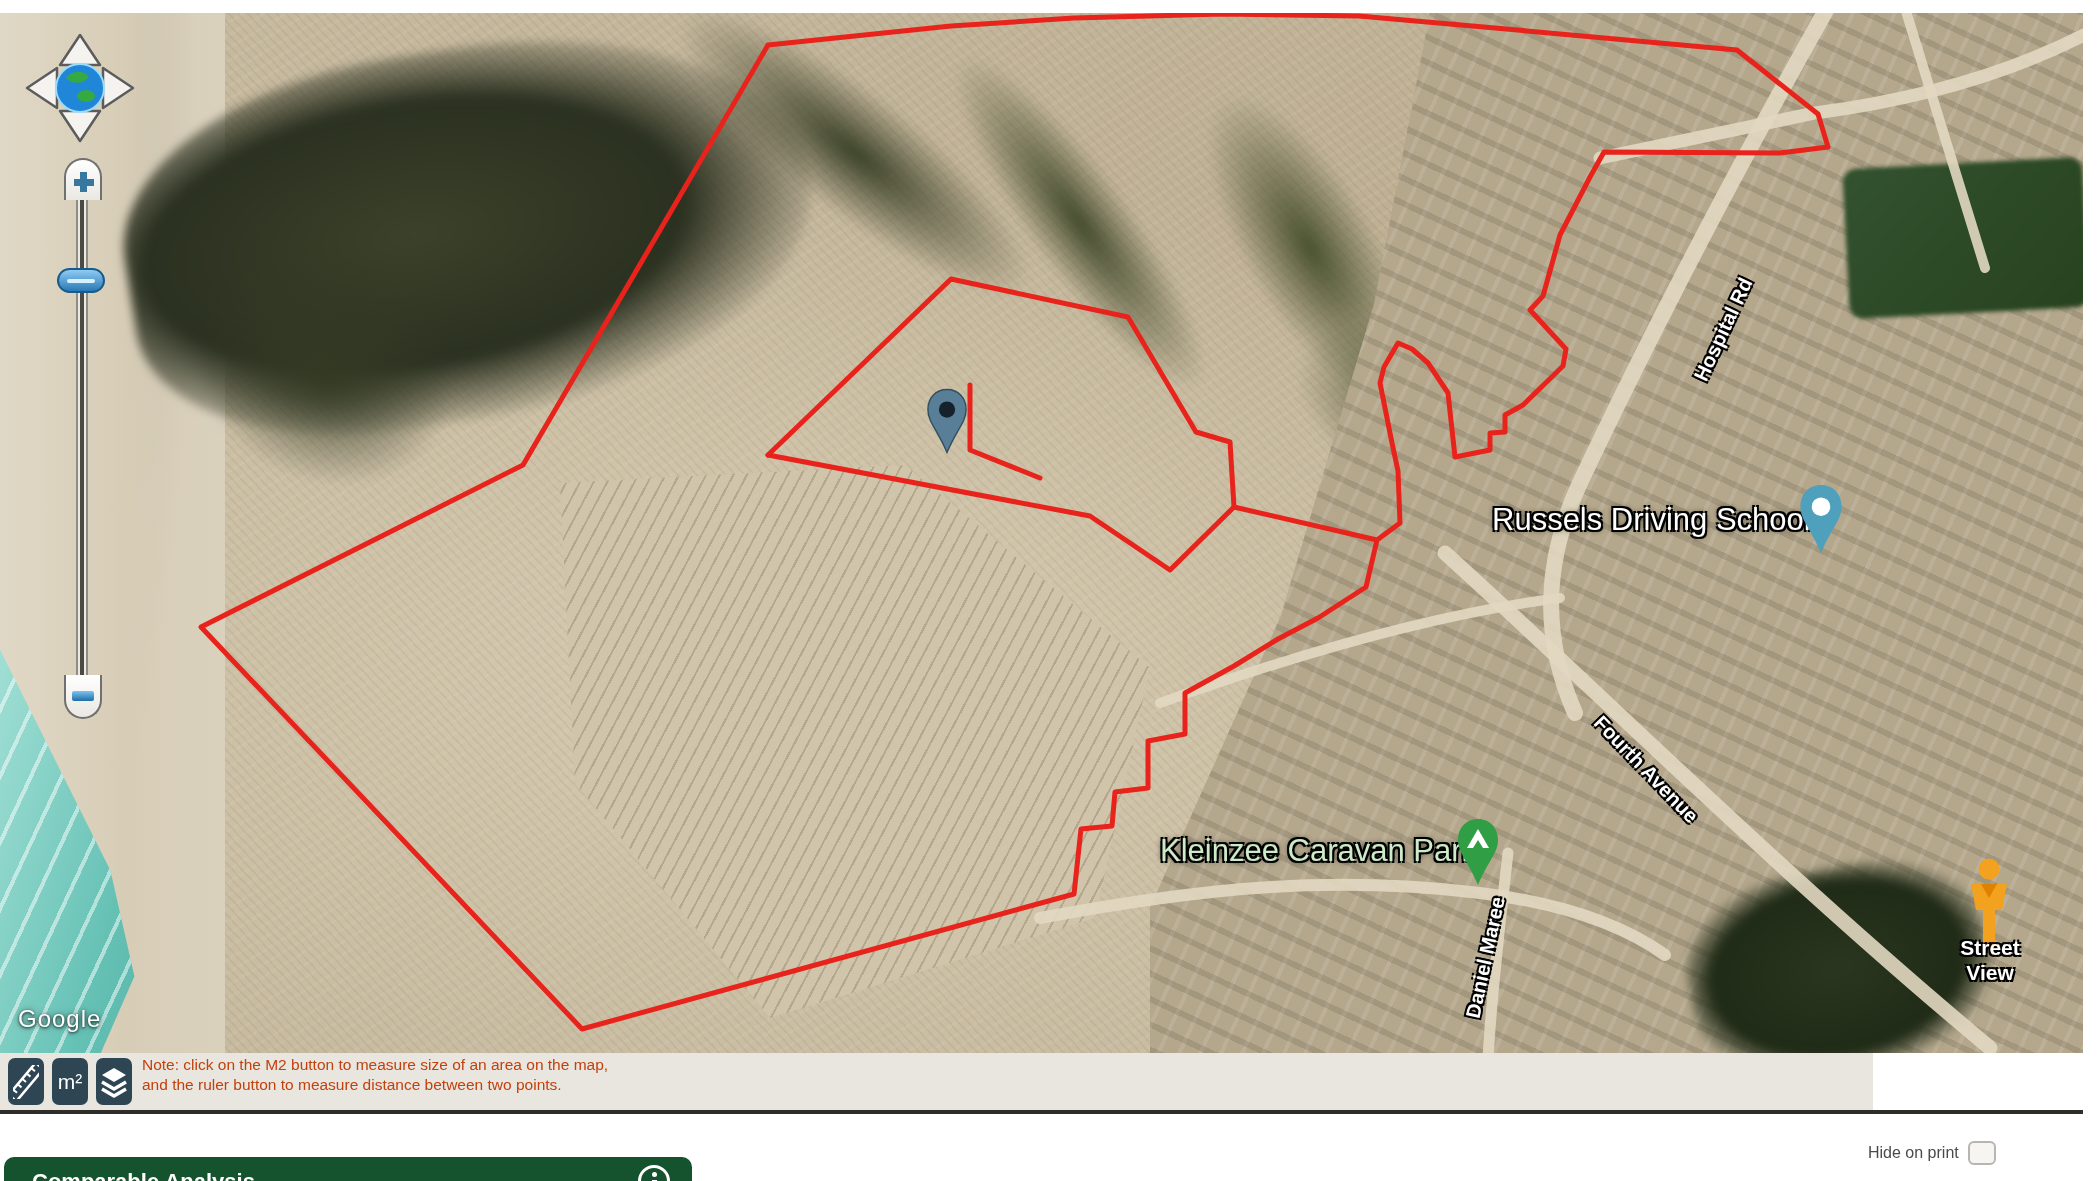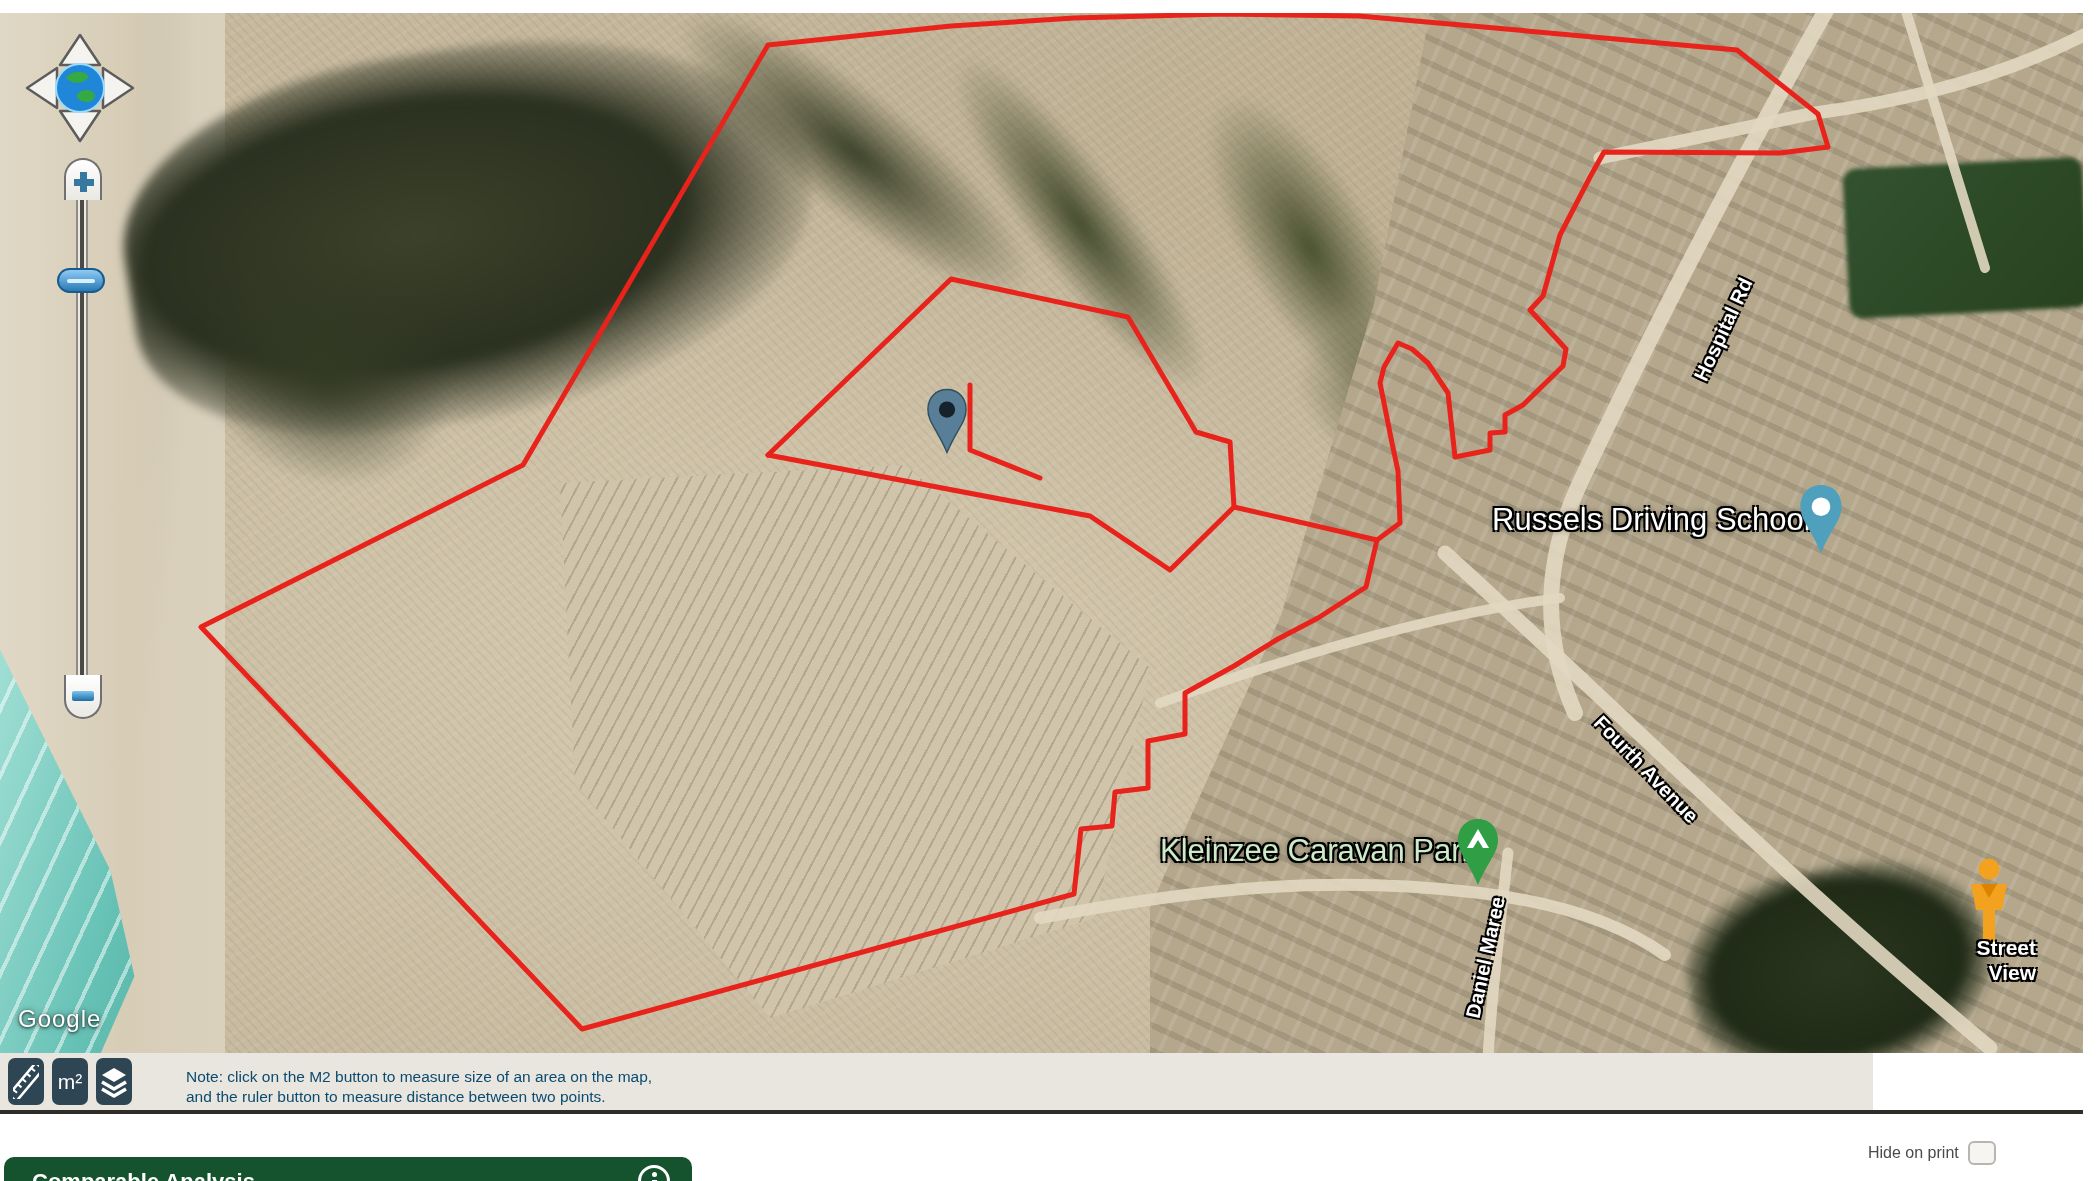--- a/index.html
+++ b/index.html
@@ -89,21 +89,21 @@
     border:2px solid #707070; border-top:none; border-radius:0 0 19px 19px; }
   .zoom-minus i { position:absolute; left:6px; top:16px; width:22px; height:10px; border-radius:2px;
     background:linear-gradient(#7cc4ef,#1f6da6); }
 
   
   .toolbar { position:absolute; left:0; top:1053px; width:1873px; height:58px; background:#e9e6e0; }
   .tool-btn { position:absolute; top:5px; width:36px; height:47px; background:#2e4653;
     border-radius:7px; display:flex; align-items:center; justify-content:center; }
   .tool-btn.b1 { left:8px; } .tool-btn.b2 { left:52px; } .tool-btn.b3 { left:96px; }
   .tool-btn .m2 { color:#fff; font-size:21px; }
-  .note { position:absolute; left:142px; top:14px; color:#0c4a6e; font-size:15.5px; line-height:20px;margin-left:44px; }
+  .note { position:absolute; left:142px; top:2px; color:#c2410c; font-size:15.5px; line-height:20px; }
   .divider { position:absolute; left:0; top:1110px; width:2083px; height:4px; background:#2e2d2a; }
 
   
   .hideprint { position:absolute; left:1868px; top:1141px; display:flex; align-items:center; }
   .hideprint .txt { color:#4a4a4a; font-size:16px; }
   .hideprint .box { margin-left:9px; width:28px; height:24px; border:2px solid #b7b5b0;
     border-radius:6px; background:#f6f5f1; }
   .section-header { position:absolute; left:4px; top:1157px; width:688px; height:60px;
     background:#14532d; border-radius:10px 10px 0 0; }
   .section-header .title { position:absolute; left:28px; top:12px; color:#fff;
@@ -179,21 +179,21 @@
 
   <div class="abs lbl-street" style="left:1668px; top:305px; transform:rotate(-65deg);">Hospital Rd</div>
   <div class="abs lbl-street" style="left:1576px; top:745px; transform:rotate(46deg);">Fourth Avenue</div>
   <div class="abs lbl-street" style="left:1424px; top:933px; transform:rotate(-78deg);">Daniel Maree</div>
 
   <svg class="abs" style="left:1966px; top:845px;" width="46" height="92" viewBox="0 0 46 92">
     <circle cx="23" cy="11" r="10.5" fill="#f2a21f"></circle>
     <path d="M5 26 L41 26 L36 52 L29 52 L29 88 L17 88 L17 52 L10 52 Z" fill="#f2a21f"></path>
     <path d="M15 26 L31 26 L23 40 Z" fill="#de8300"></path>
   </svg>
-  <div class="abs lbl-sv" style="left:1944px; top:922px;text-align:right;">Street View</div>
+  <div class="abs lbl-sv" style="left:1944px; top:922px;">Street View</div>
 
   <svg class="abs" style="left:24px; top:19px;" width="112" height="112" viewBox="0 0 112 112">
     <g fill="#f4f3ef" stroke="#5c5c5c" stroke-width="2.5" stroke-linejoin="round">
       <path d="M56 3 L36 33 L76 33 Z"></path>
       <path d="M56 109 L36 79 L76 79 Z"></path>
       <path d="M3 56 L33 36 L33 76 Z"></path>
       <path d="M109 56 L79 36 L79 76 Z"></path>
     </g>
     <circle cx="56" cy="56" r="24" fill="#1f86d8" stroke="#9adcff" stroke-width="2"></circle>
     <path d="M42 46 C48 38 60 38 65 45 C60 51 50 54 42 46 Z" fill="#35aa43"></path>

